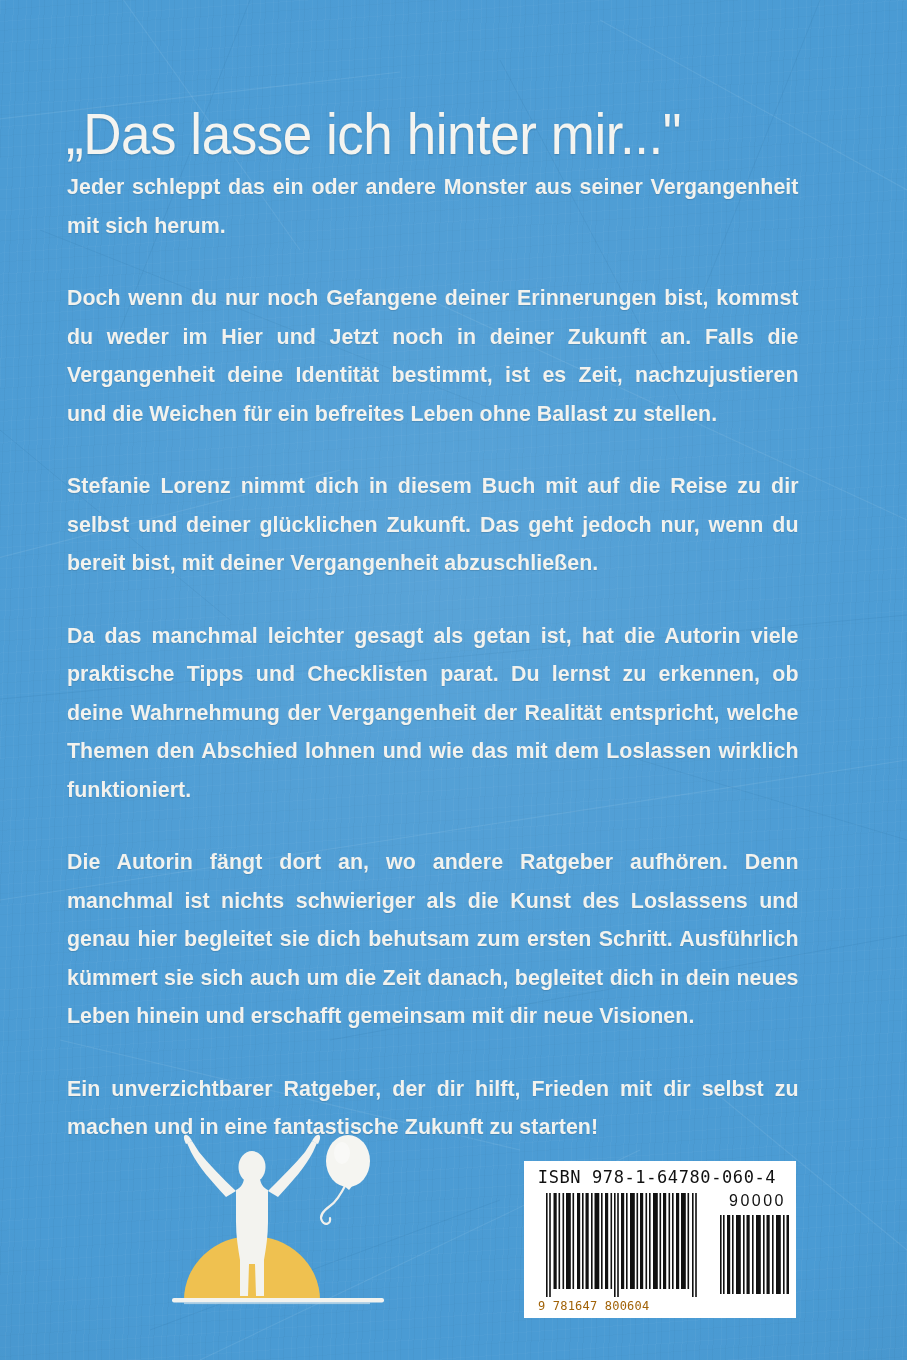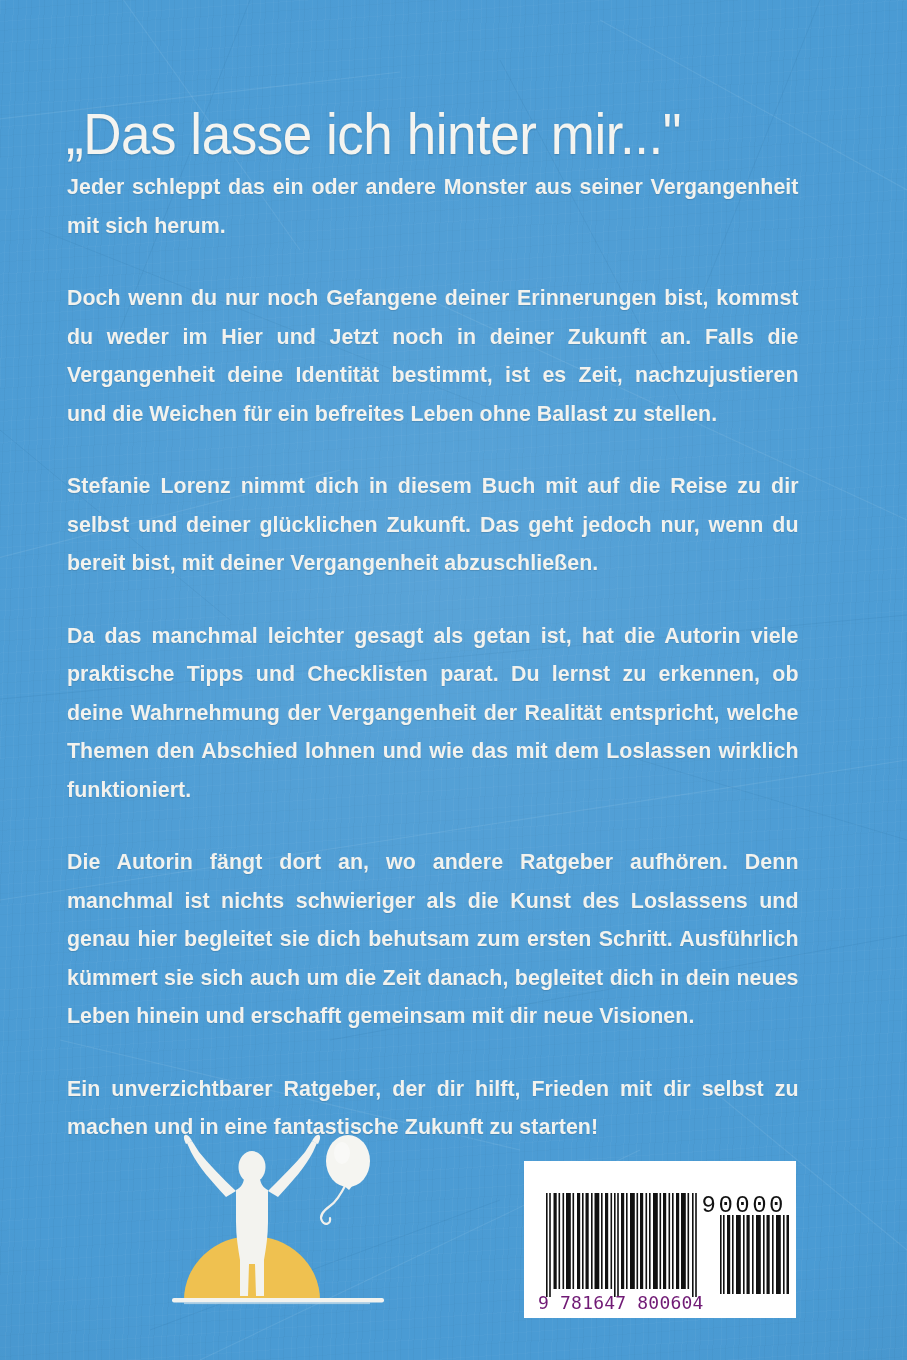--- a/index.html
+++ b/index.html
@@ -134,22 +134,22 @@
     font-family: "DejaVu Sans Mono", monospace;
     font-size: 17px;
     letter-spacing: 0.6px;
     color: #111;
     white-space: nowrap;
   }
   #barcode-addon-value {
     position: absolute;
     right: 10px;
     top: 31px;
-    font-family: Liberation Mono, monospace;
-    font-size: 24px;
+    font-family: Liberation Sans, sans-serif;
+    font-size: 16px;
     letter-spacing: 2.5px;
     color: #111;
   }
   #barcode-main-bars {
     position: absolute;
     left: 22px;
     top: 32px;
     width: 155px;
     height: 104px;
   }
@@ -158,22 +158,22 @@
     left: 196px;
     top: 54px;
     width: 69px;
     height: 79px;
   }
   #barcode-digits {
     position: absolute;
     left: 14px;
     bottom: 5px;
     font-family: "DejaVu Sans Mono", monospace;
-    font-size: 18px;
-    color: #701a75;
+    font-size: 12px;
+    color: #a16207;
     letter-spacing: 0.2px;
     white-space: nowrap;
   }
   .bar { fill: #111111; }
 </style>
 </head>
 <body>
 
 <div id="cover">
 
@@ -274,20 +274,21 @@
                  C156 48, 142 64, 128 79 Z"></path>
 
         <path d="M162 23 C164 19, 167 16, 169 17 C171 18, 170 22, 168 26 Z"></path>
       </g>
 
       <rect x="22" y="180" width="212" height="4.5" rx="2" fill="#f3f3ef"></rect>
       <rect x="34" y="184.5" width="186" height="1.6" fill="#f3f3ef" opacity="0.55"></rect>
     </svg>
 
     <div id="barcode-block">
+      <div id="barcode-isbn">ISBN 978-1-64780-060-4</div>
 
       <div id="barcode-addon-value">90000</div>
 
       <svg id="barcode-main-bars" viewBox="0 0 155 104" preserveAspectRatio="none">
         <g class="bar">
           <rect x="0" y="0" width="1.6" height="104"></rect>
           <rect x="3.2" y="0" width="1.6" height="104"></rect>
           <rect x="7.5" y="0" width="3.2" height="96"></rect>
           <rect x="12.5" y="0" width="1.6" height="96"></rect>
           <rect x="16.5" y="0" width="1.6" height="96"></rect>

